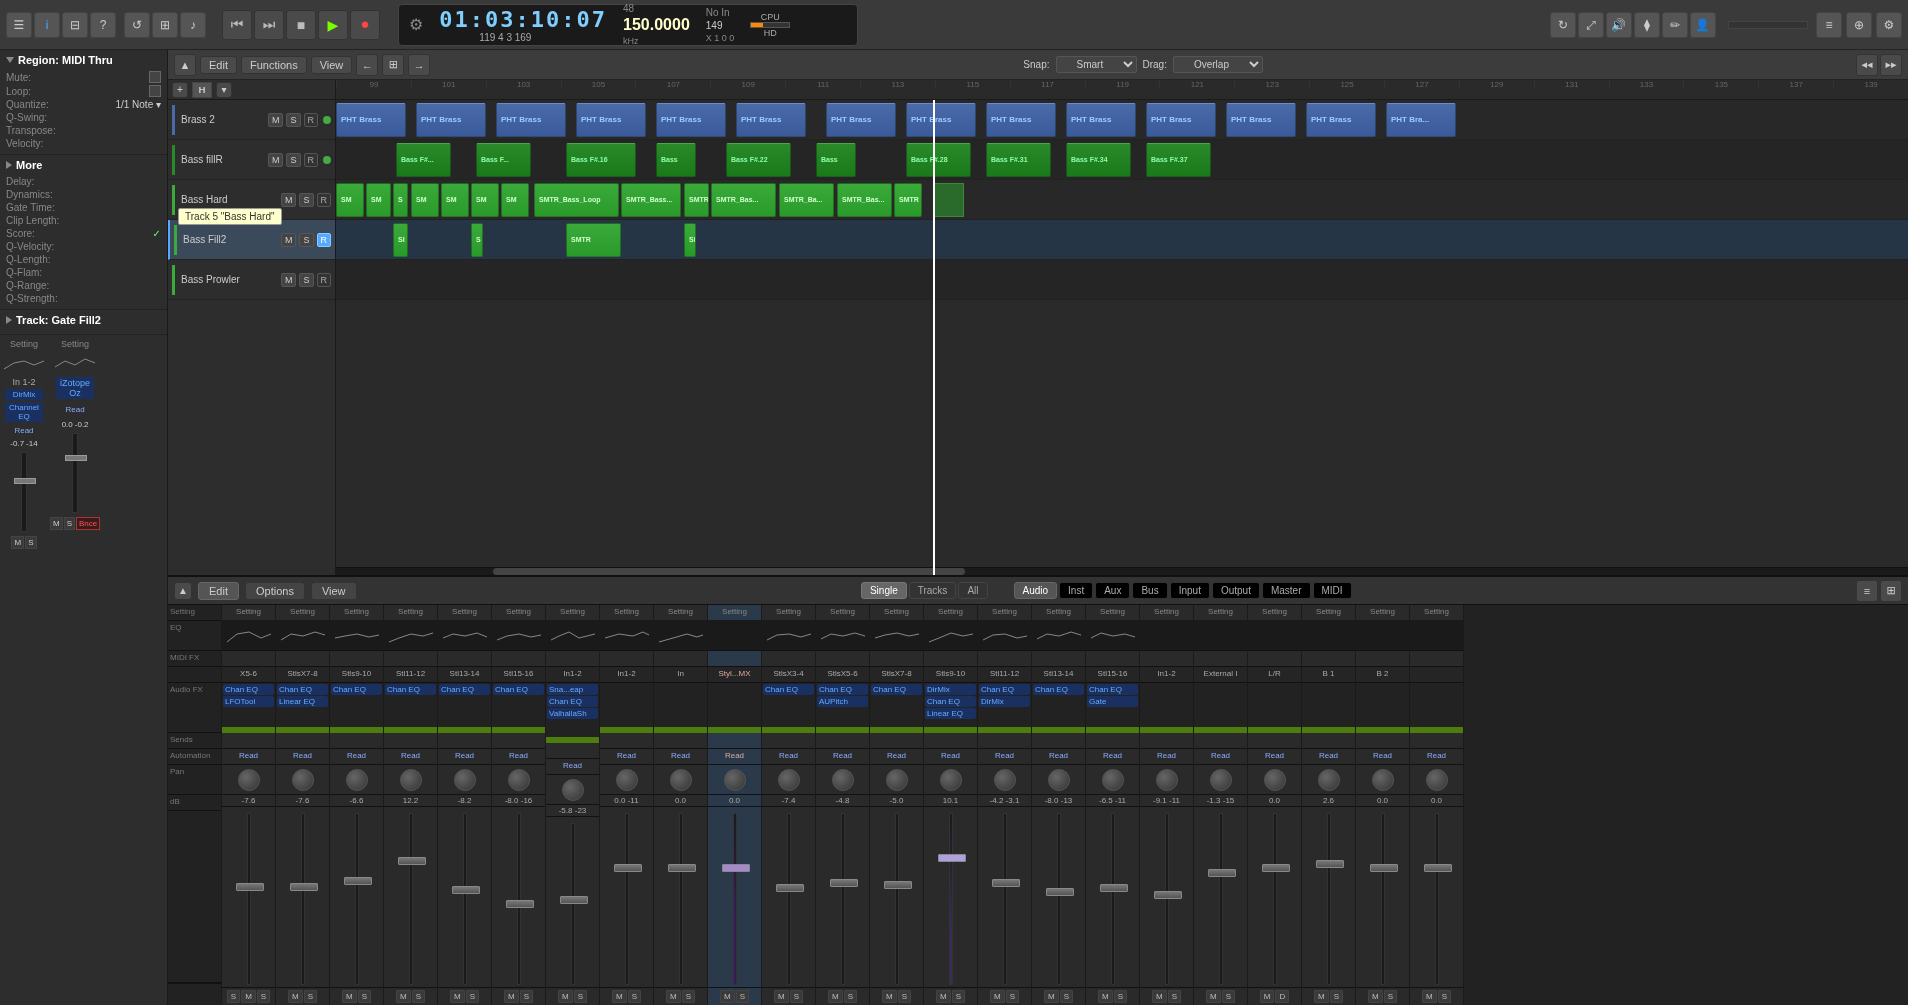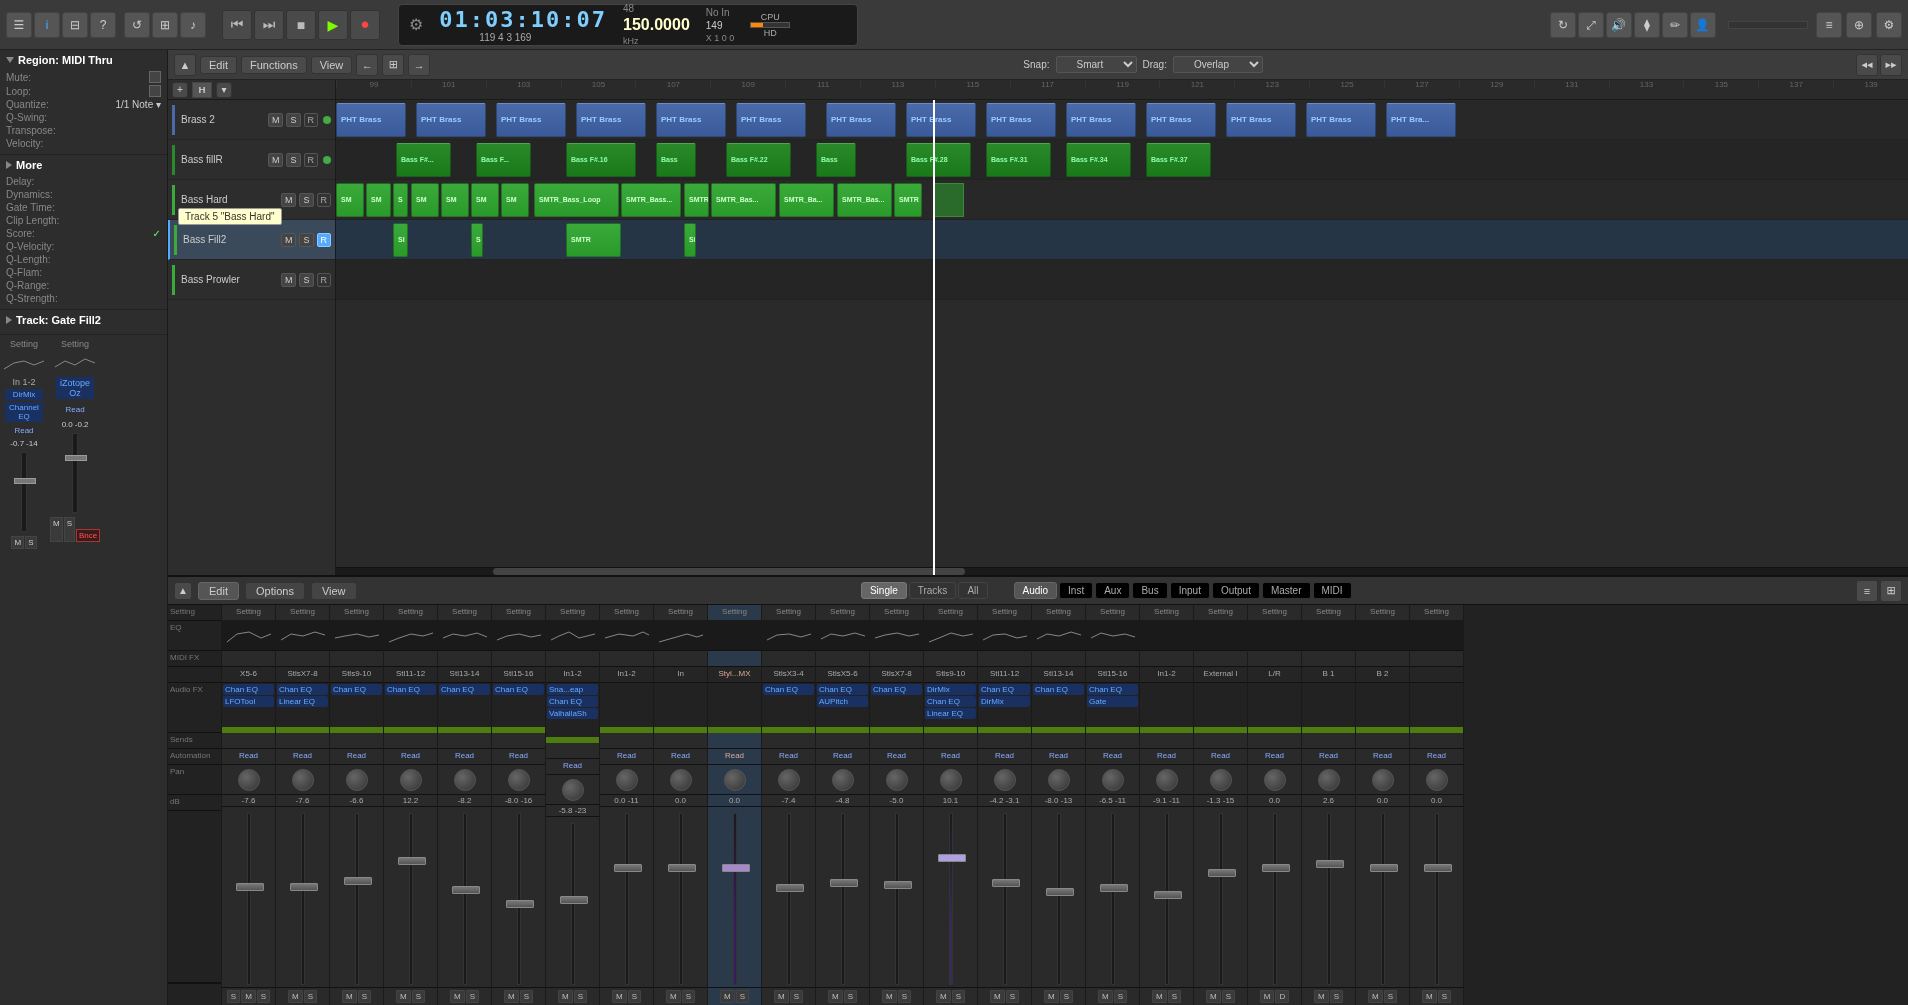--- a/index.html
+++ b/index.html
@@ -595,21 +595,21 @@
         <div style="display:flex;gap:2px;margin-bottom:2px;">
           <span style="font-size:8px;color:#ccc;">0.0</span>
           <span style="font-size:8px;color:#ccc;">-0.2</span>
         </div>
         <div style="position:relative;width:6px;height:80px;background:#1a1a1a;border:1px solid #333;">
           <div style="position:absolute;width:22px;height:6px;background:#777;border:1px solid #999;left:-8px;bottom:65%;"></div>
         </div>
         <div style="display:flex;gap:1px;margin-top:2px;">
           <span style="font-size:8px;background:#3a3a3a;border:1px solid #444;padding:1px 2px;cursor:pointer;">M</span>
           <span style="font-size:8px;background:#3a3a3a;border:1px solid #444;padding:1px 2px;cursor:pointer;">S</span>
-          <span style="font-size:8px;background:#3a1a1a;border:1px solid #a33;color:#f55;padding:1px 2px;cursor:pointer;margin-top:12px;">Bnce</span>
+          <span style="font-size:8px;background:#3a1a1a;border:1px solid #a33;color:#f55;padding:1px 2px;cursor:pointer;">Bnce</span>
         </div>
       </div>
     </div>
   </div>
 
   <div class="arrange-area">
 
     <div class="arrange-toolbar">
       <div class="arr-btn-icon">▲</div>
       <div class="arr-btn">Edit</div>

